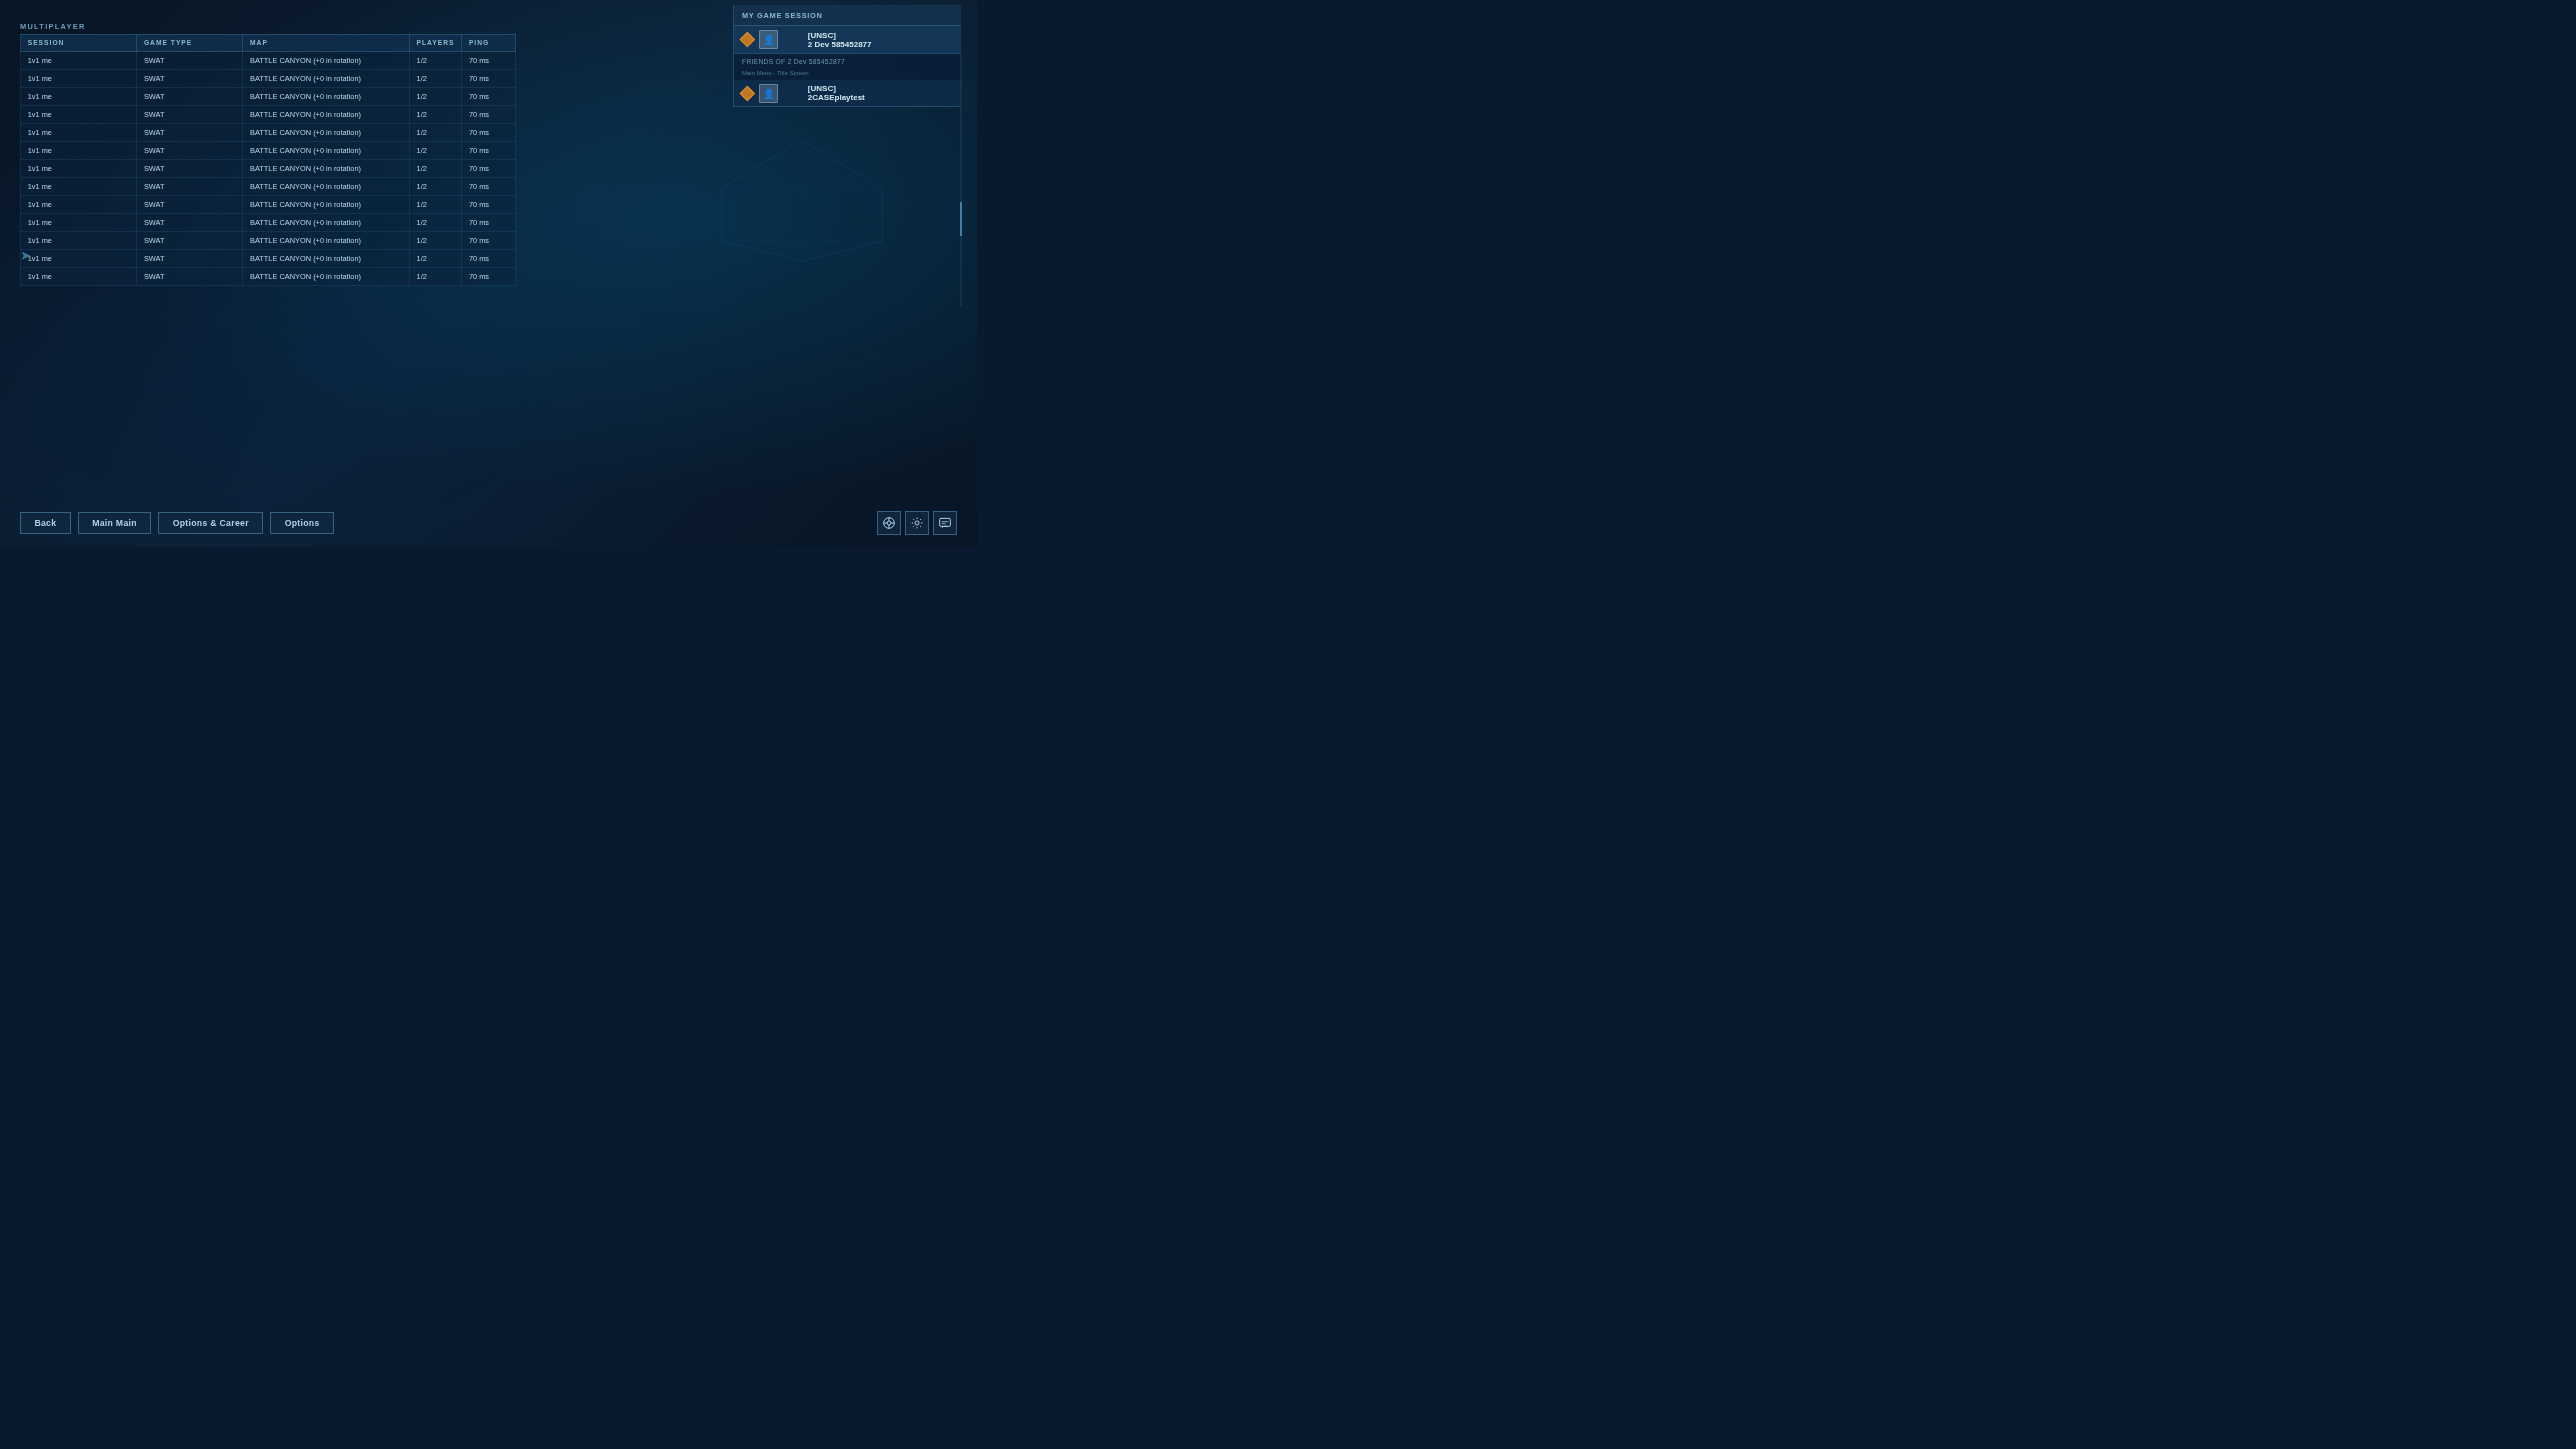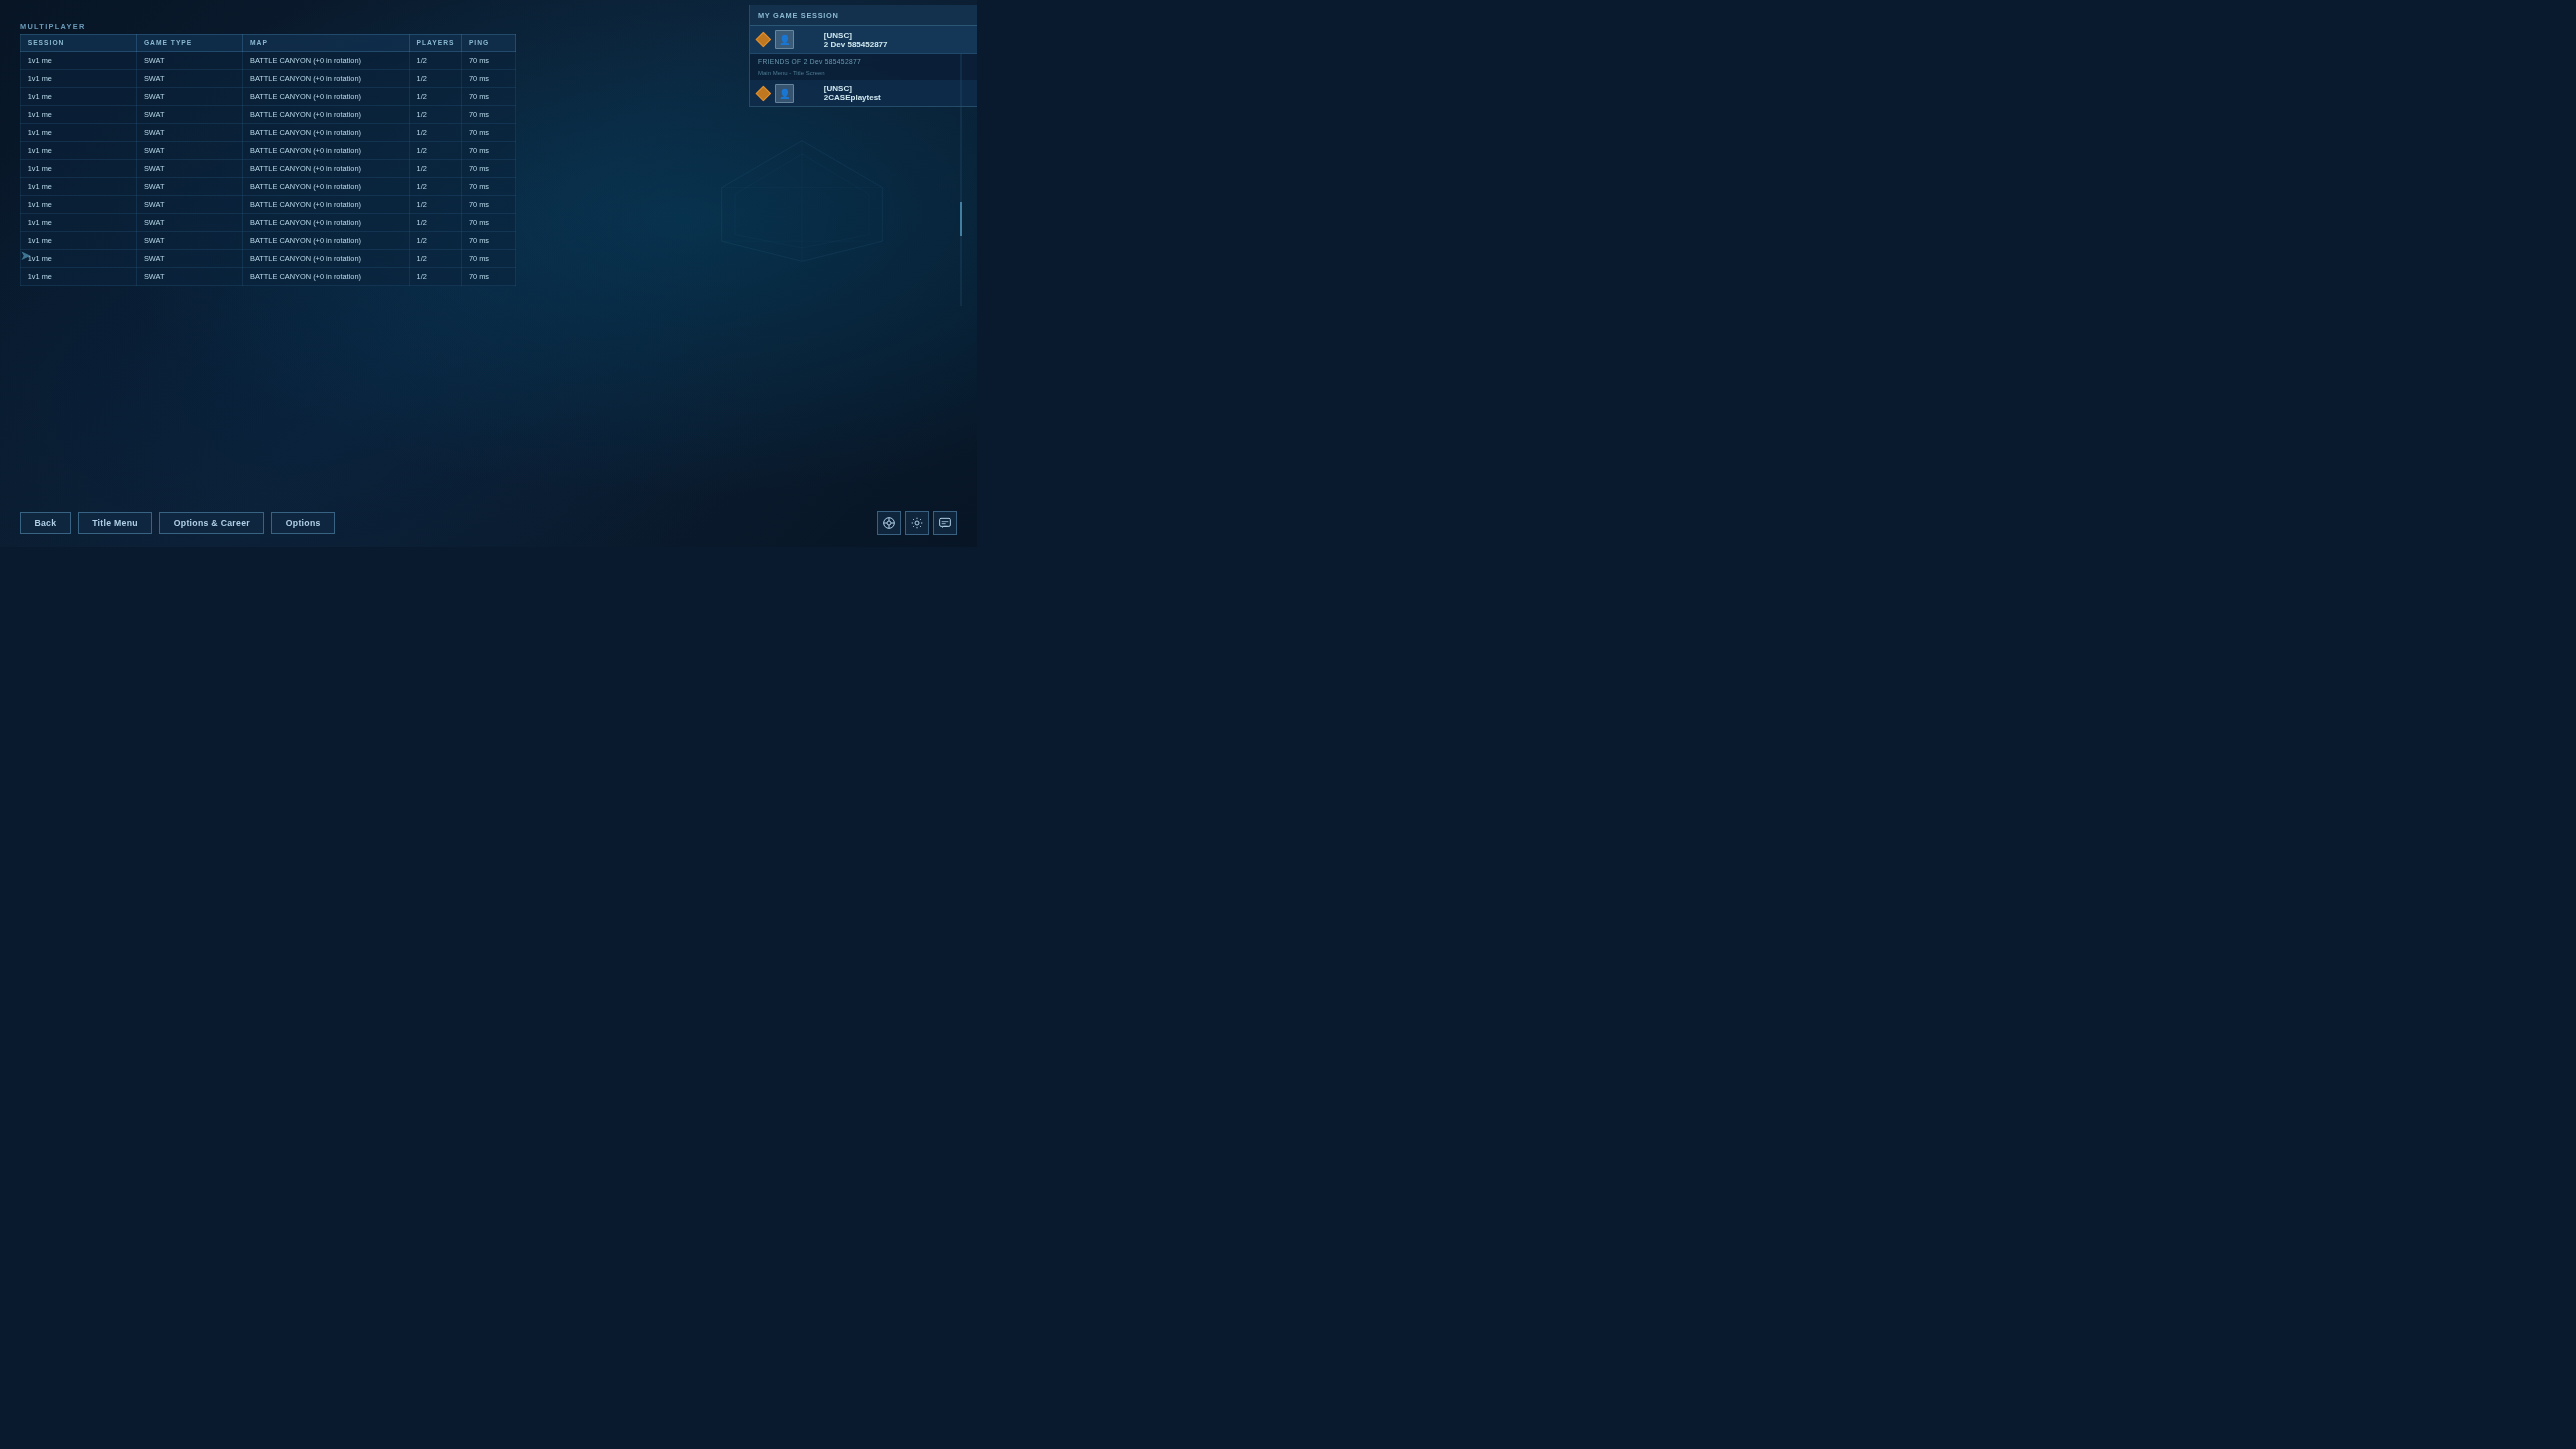--- a/index.html
+++ b/index.html
@@ -39,21 +39,21 @@
       position: relative;
       z-index: 1;
       width: 100%;
       height: 100%;
     }
 
     
     .game-session-panel {
       position: absolute;
       top: 5.4px;
-      right: 0;
+      right: 16px;
       width: 228px;
       background: rgba(10, 30, 55, 0.85);
       border-left: 0.7px solid rgba(100,180,220,0.3);
       border-bottom: 0.7px solid rgba(100,180,220,0.3);
     }
 
     .game-session-header {
       background: rgba(20, 50, 80, 0.9);
       padding: 5.4px 8px;
       color: #8ab8d0;
@@ -436,21 +436,21 @@
         <div class="scrollbar-thumb"></div>
       </div>
     </div>
   </div>
 
   <div class="arrow-deco">➤</div>
 
   <div class="bottom-bar">
     <div class="bottom-left-buttons">
       <button class="btn">Back</button>
-      <button class="btn">Title Menu</button>
+      <button class="btn">Main Main</button>
       <button class="btn">Options &amp; Career</button>
       <button class="btn">Options</button>
     </div>
     <div class="bottom-right-icons">
       <div class="icon-btn">
         <svg width="12" height="12" viewBox="0 0 18 18" fill="none">
           <circle cx="9" cy="9" r="8" stroke="#b0d0e8" stroke-width="1.5" fill="none"></circle>
           <circle cx="9" cy="9" r="3" stroke="#b0d0e8" stroke-width="1.5" fill="none"></circle>
           <line x1="9" y1="1" x2="9" y2="6" stroke="#b0d0e8" stroke-width="1.5"></line>
           <line x1="9" y1="12" x2="9" y2="17" stroke="#b0d0e8" stroke-width="1.5"></line>

